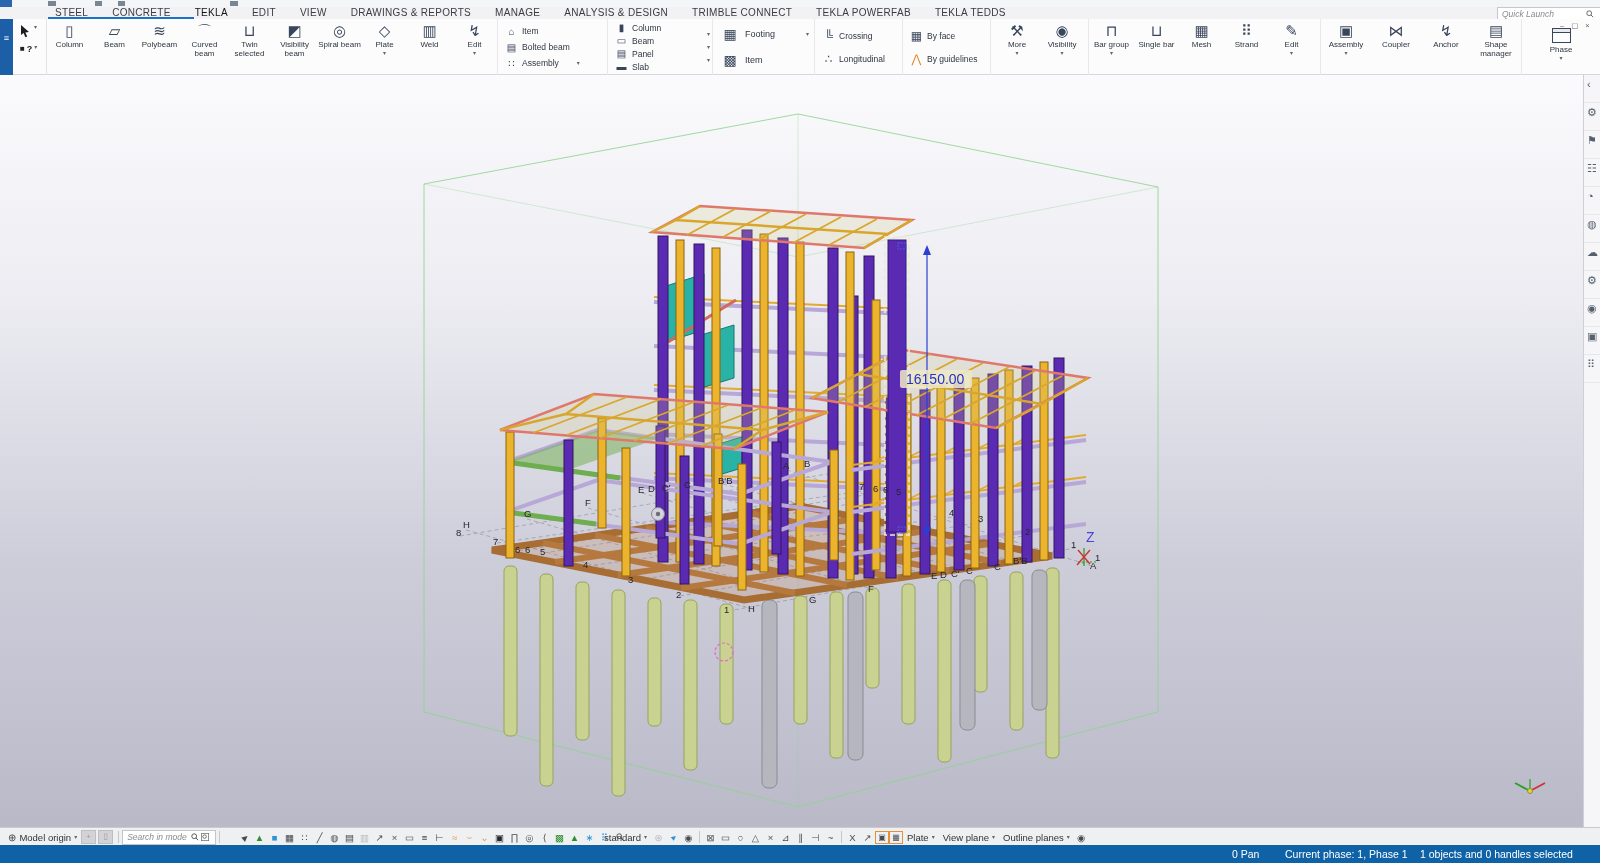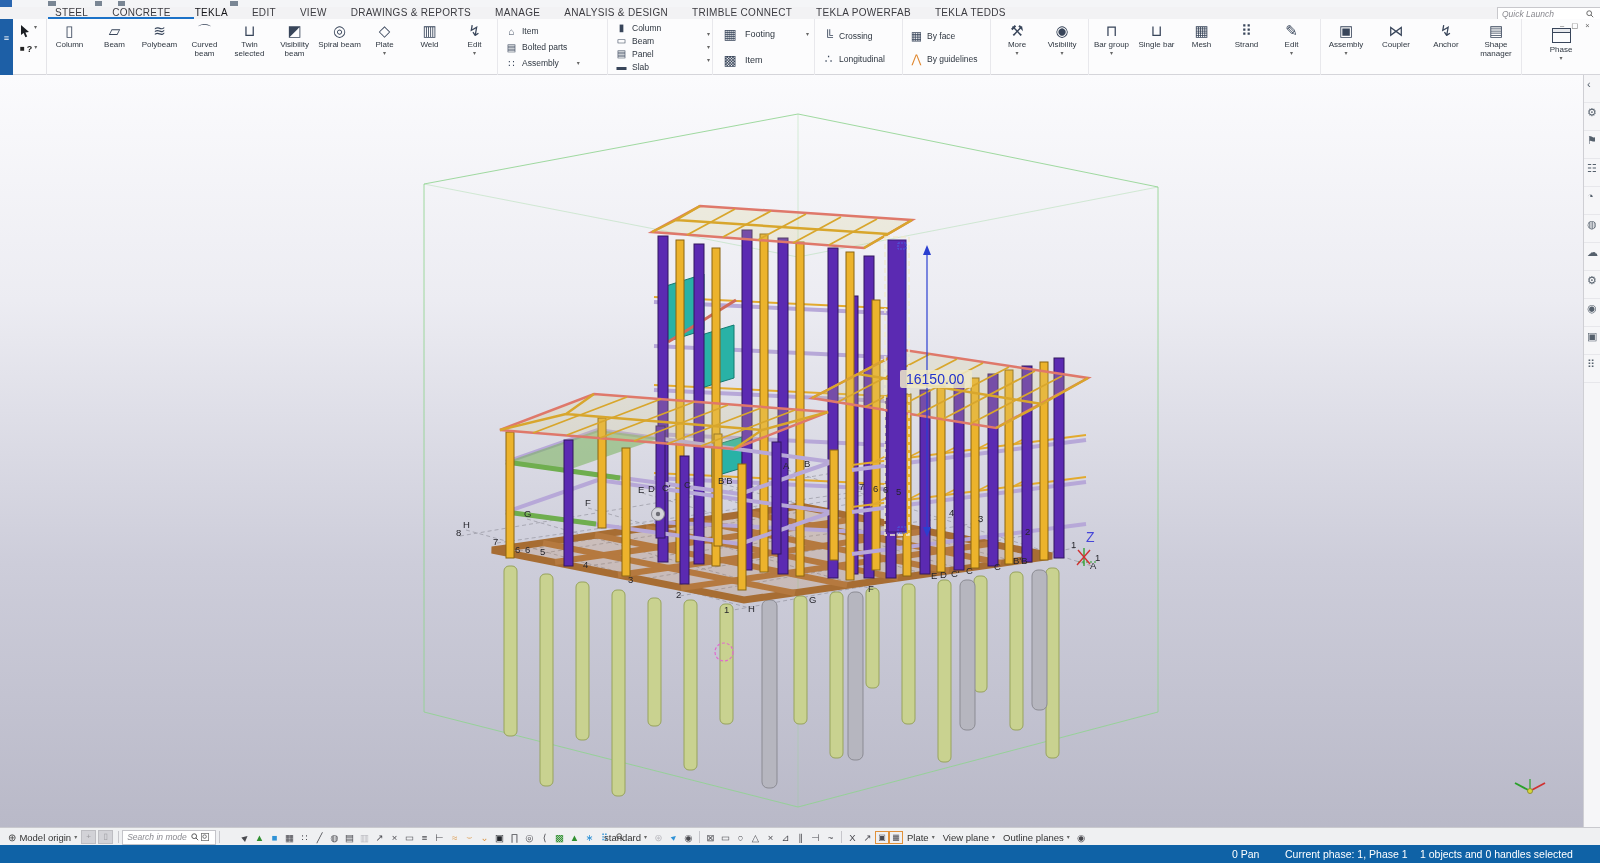--- a/index.html
+++ b/index.html
@@ -161,21 +161,21 @@
 </div>
 
 <div class="rgroup" style="left:497px;width:110px">
   <div class="stack">
     <div class="srow">
         <span class="sicon">⌂</span>
         <span>Item</span>
       </div>
     <div class="srow">
         <span class="sicon">▤</span>
-        <span>Bolted parts</span>
+        <span>Bolted beam</span>
       </div>
     <div class="srow">
         <span class="sicon">∷</span>
         <span>Assembly</span>
         <span class="caret" style="margin-left:14px">▾</span>
       </div>
   </div>
 </div>
 
 <div class="rgroup" style="left:607px;width:105px">

